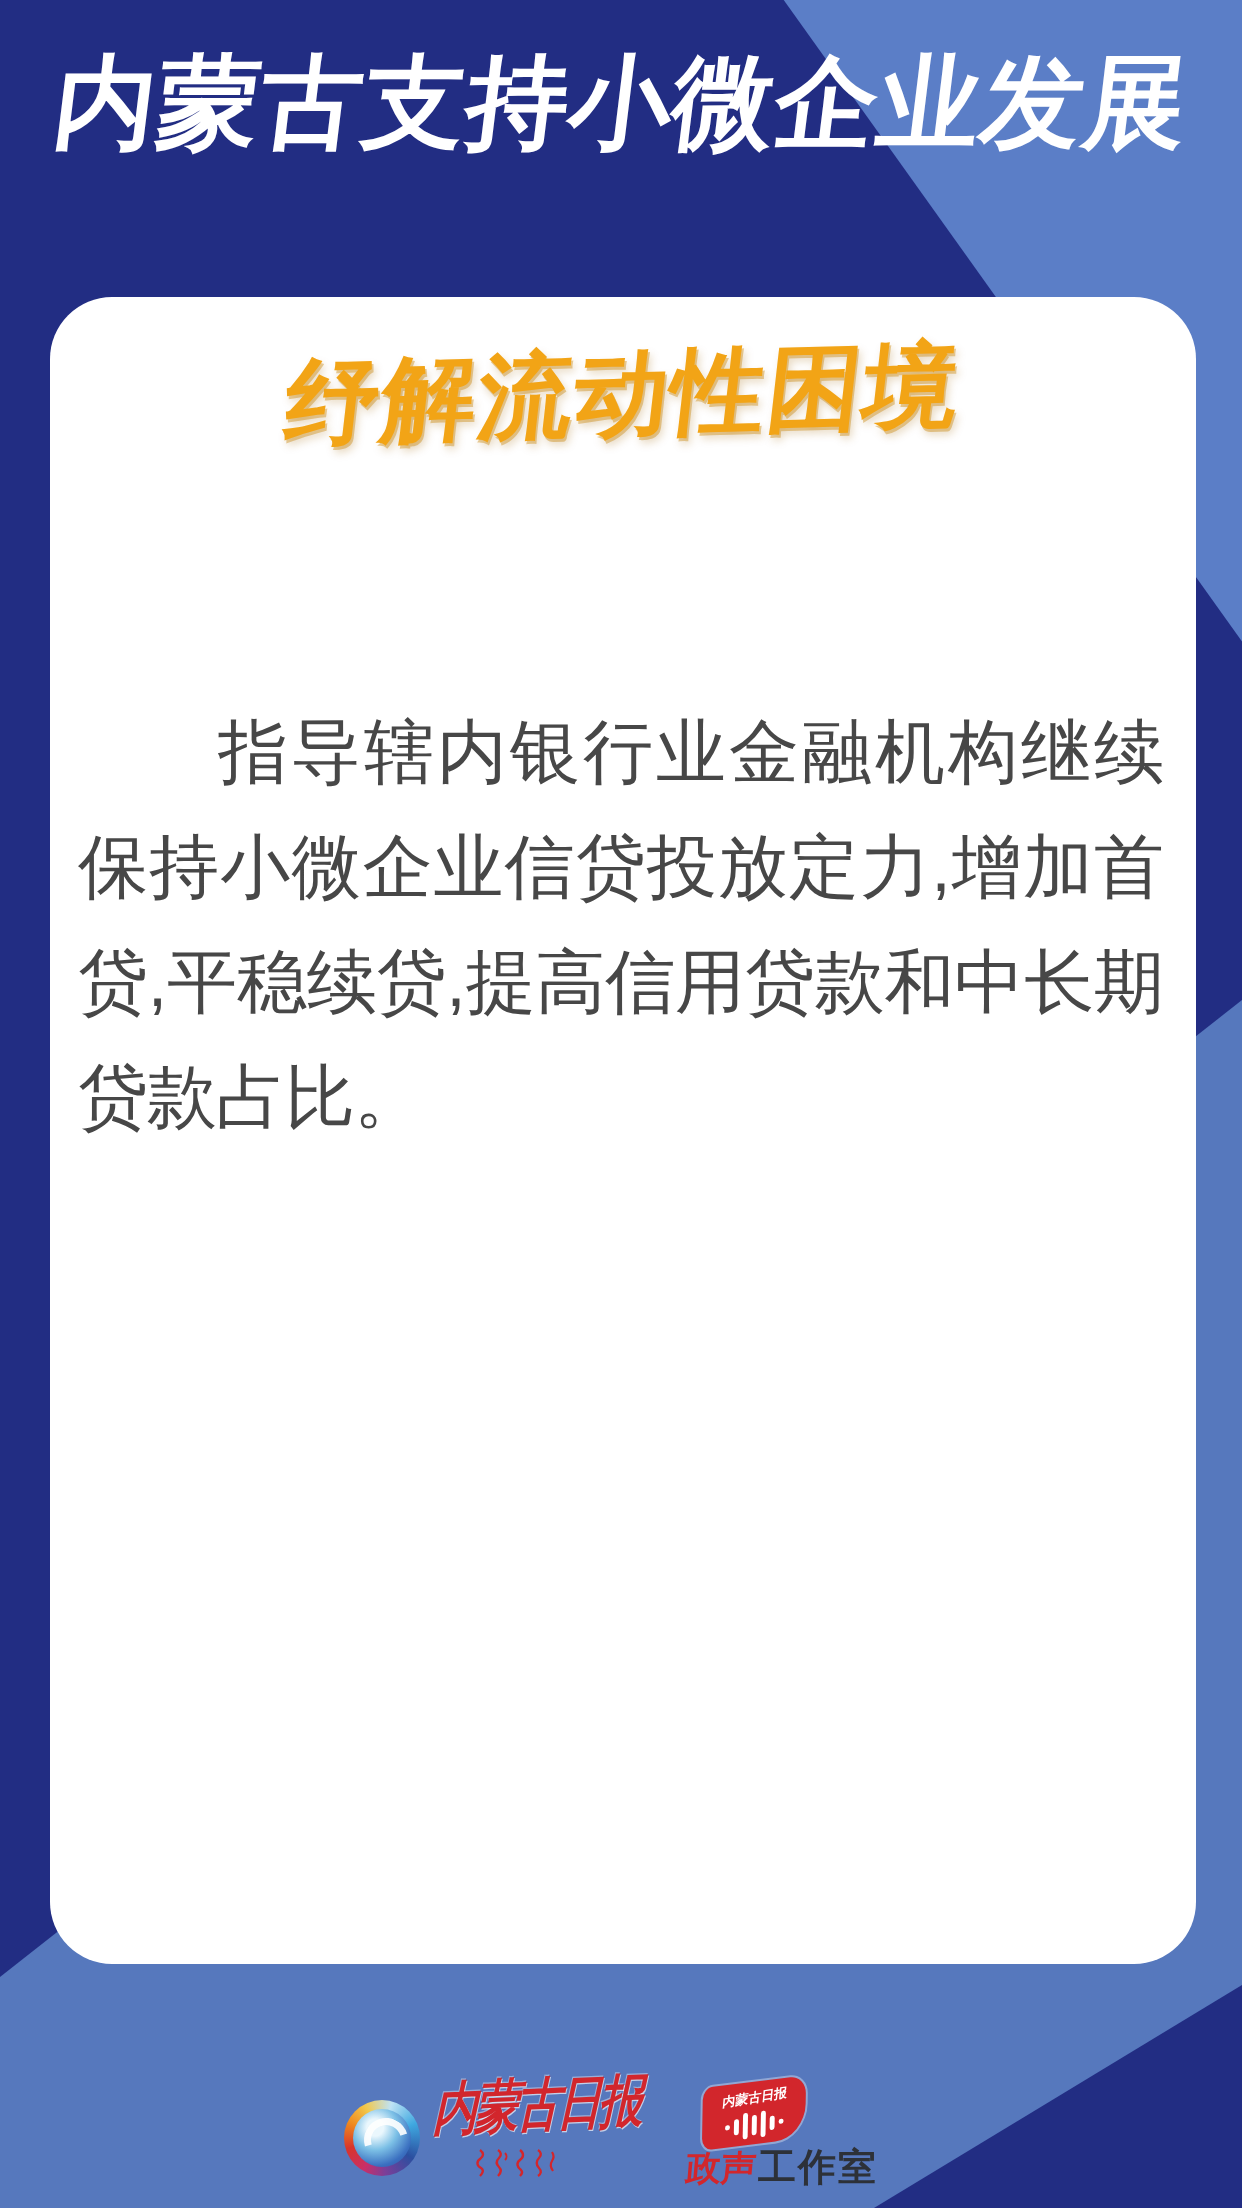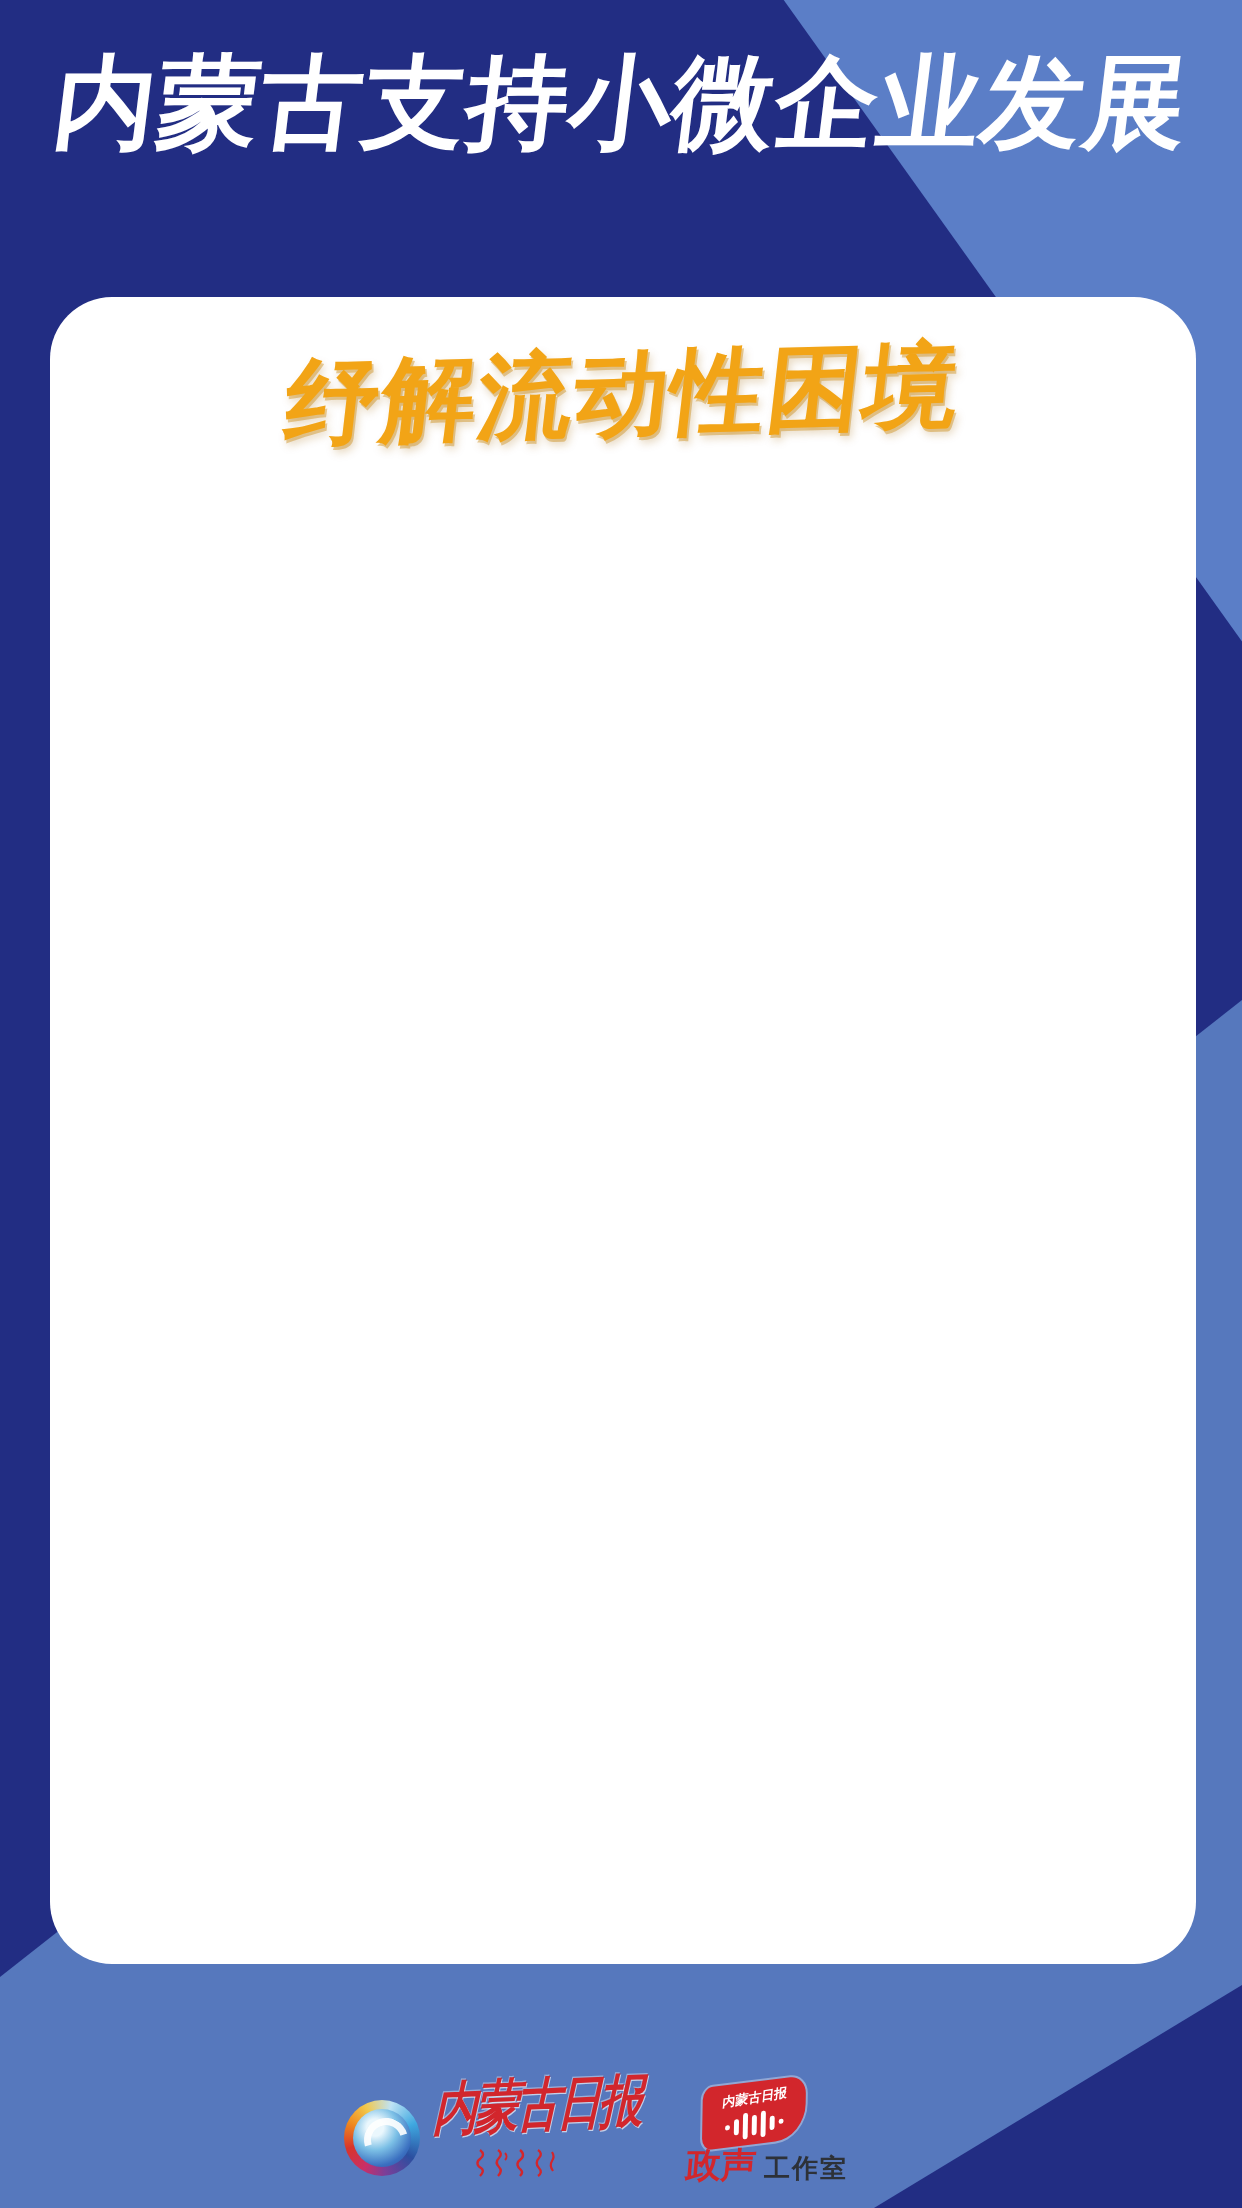--- a/index.html
+++ b/index.html
@@ -84,34 +84,35 @@
   .flag-bars i{display:block;width:5px;background:#fff;border-radius:3px;}
   .flag-bars i:nth-child(1){height:5px;width:5px;}
   .flag-bars i:nth-child(2){height:16px;}
   .flag-bars i:nth-child(3){height:26px;}
   .flag-bars i:nth-child(4){height:20px;}
   .flag-bars i:nth-child(5){height:26px;}
   .flag-bars i:nth-child(6){height:14px;}
   .flag-bars i:nth-child(7){height:5px;width:5px;}
   .studio-name{position:absolute;left:686px;top:2142px;display:flex;align-items:baseline;white-space:nowrap;}
   .studio-red{color:var(--red);font-size:35px;font-weight:900;transform:skewX(-5deg);display:inline-block;}
-  .studio-dark{color:var(--studio_dark);font-size:26px;font-weight:700;letter-spacing:2px;margin-left:8px;}
+  .studio-dark{color:var(--studio_dark);font-size:38px;font-weight:700;letter-spacing:2px;margin-left:2px;}
 </style>
 </head>
 <body>
 
 <div class="bg tri-top"></div>
 <div class="bg band-bottom"></div>
 <div class="bg tri-bottom"></div>
 
 <h1 class="main-title">内蒙古支持小微企业发展</h1>
 
 <section class="card">
   <h2 class="card-heading">纾解流动性困境</h2>
   <div class="body-text">
+    <p>指导辖内银行业金融机构继续保持小微企业信贷投放定力,增加首贷,平稳续贷,提高信用贷款和中长期贷款占比。</p>
   </div>
 </section>
 
 <footer>
   <div class="swirl"></div>
   <p class="paper-name">内蒙古日报</p>
   <svg class="mongol" width="84" height="28" viewBox="0 0 84 28" fill="none">
     <path d="M6 1 c4 3 4 6 0 9 c-4 3 -3 7 1 9 c3 2 2 5 -1 8" stroke="#d2262c" stroke-width="2.4"></path>
     <path d="M24 1 c3 2 4 5 1 8 c-3 3 -3 6 0 9 c3 3 2 6 -1 9" stroke="#d2262c" stroke-width="2.4"></path>
     <path d="M31 4 c2 2 2 5 0 7" stroke="#d2262c" stroke-width="2"></path>

